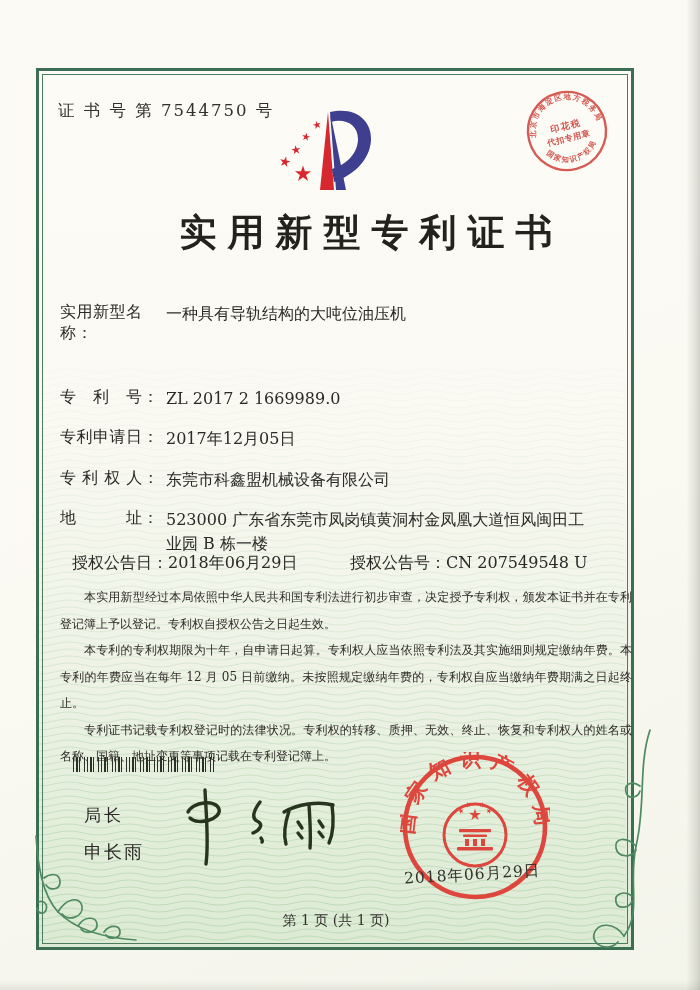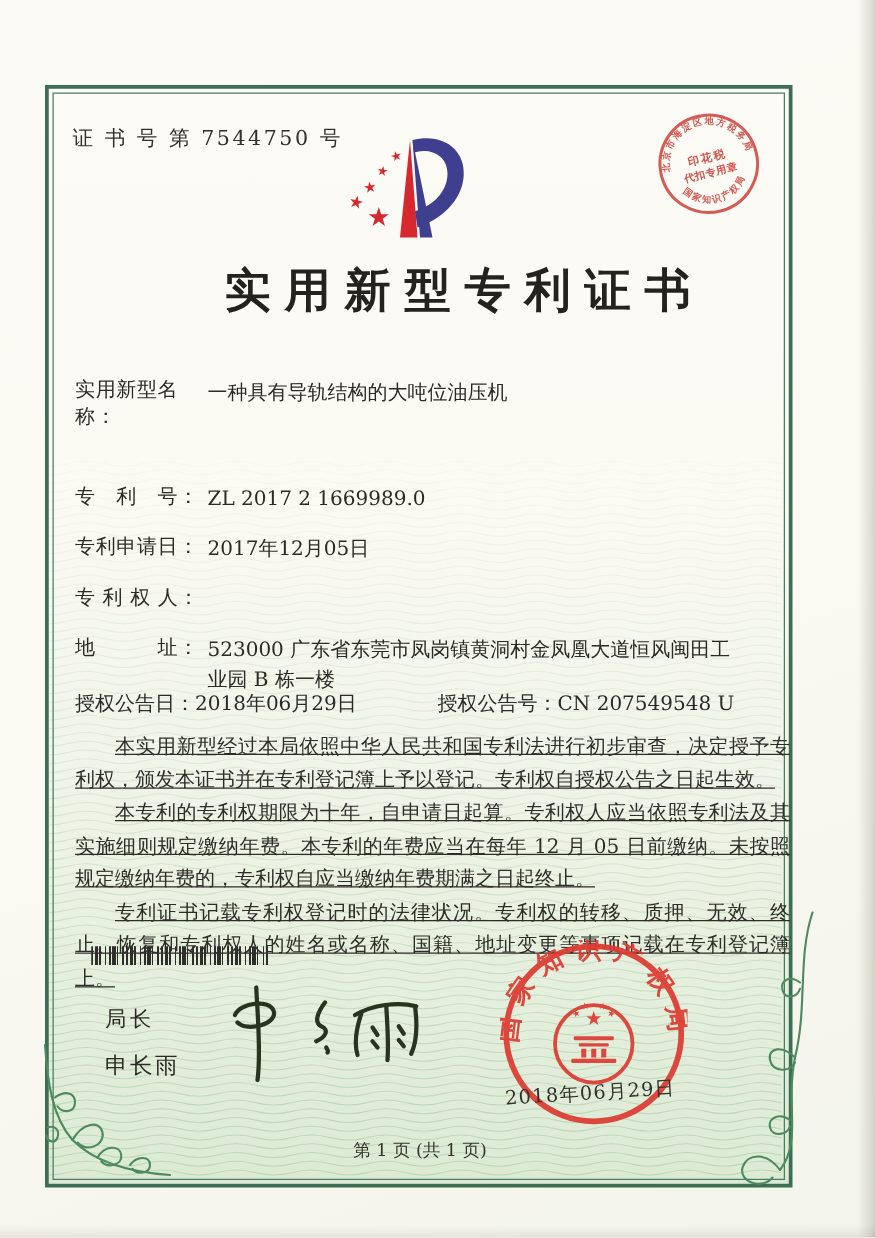--- a/index.html
+++ b/index.html
@@ -26,26 +26,26 @@
   
   .cert-no{left:58px;top:100px;font-size:16.5px;letter-spacing:2px;color:#30302c;}
   .logo{left:272px;top:106px;}
   .title{left:16px;top:208px;width:700px;text-align:center;font-size:37px;font-weight:700;
     letter-spacing:11px;text-indent:11px;color:#23221e;}
   .frow{position:absolute;left:60px;display:flex;justify-content:space-between;}
   .flabel{width:104px;flex:0 0 104px;letter-spacing:0.5px;}
   .fvalue{margin-left:2px;width:432px;line-height:24px;word-break:break-all;}
   .r1{top:302px}.r2{top:346px}.r3{top:387px}.r4{top:427px}.r5{top:468px}.r6{top:508px}
   .grant-row{position:absolute;left:60px;top:553px;width:572px;}
-  .grant-left{position:absolute;left:0;top:0;}
+  .grant-left{position:absolute;left:12px;top:0;}
   .grant-right{position:absolute;left:290px;top:0;}
 
   
-  .paras{left:60px;top:584px;width:572px;font-size:16px;line-height:26.5px;
-    text-align:justify;color:#2f2d28;text-decoration:underline;}
+  .paras{left:60px;top:584px;width:572px;font-size:12px;line-height:26.5px;
+    text-align:justify;color:#2f2d28;}
   .paras p{margin:0;text-indent:2em;}
 
   
   .barcode{left:73px;top:757px;width:142px;height:15px;
     background:repeating-linear-gradient(90deg,
       #2e2e2a 0 1.5px,transparent 1.5px 3px,
       #2e2e2a 3px 5.5px,transparent 5.5px 6.5px,
       #2e2e2a 6.5px 7.5px,transparent 7.5px 11px,
       #2e2e2a 11px 12px,transparent 12px 14px);}
   .signer-title{left:84px;top:804px;font-size:17px;letter-spacing:3px;}
@@ -192,20 +192,21 @@
   <div class="abs frow r3">
     <span class="flabel">专　利　号：</span>
     <span class="fvalue">ZL 2017 2 1669989.0</span>
   </div>
   <div class="abs frow r4">
     <span class="flabel">专利申请日：</span>
     <span class="fvalue">2017年12月05日</span>
   </div>
   <div class="abs frow r5">
     <span class="flabel">专 利 权 人：</span>
+    <span class="fvalue">东莞市科鑫盟机械设备有限公司</span>
   </div>
   <div class="abs frow r6">
     <span class="flabel">地　　　址：</span>
     <span class="fvalue">523000 广东省东莞市凤岗镇黄洞村金凤凰大道恒风闽田工业园 B 栋一楼</span>
   </div>
 
   <div class="abs grant-row" style="font-size:16px;">
     <span class="grant-left">
       <span>授权公告日：</span><span>2018年06月29日</span>
     </span>

